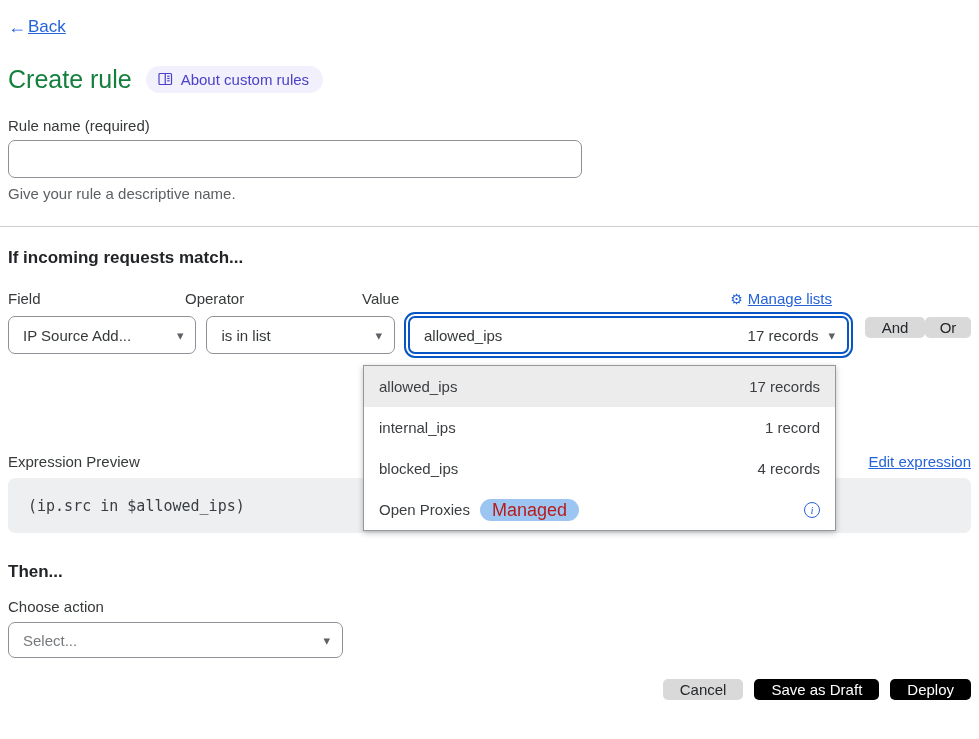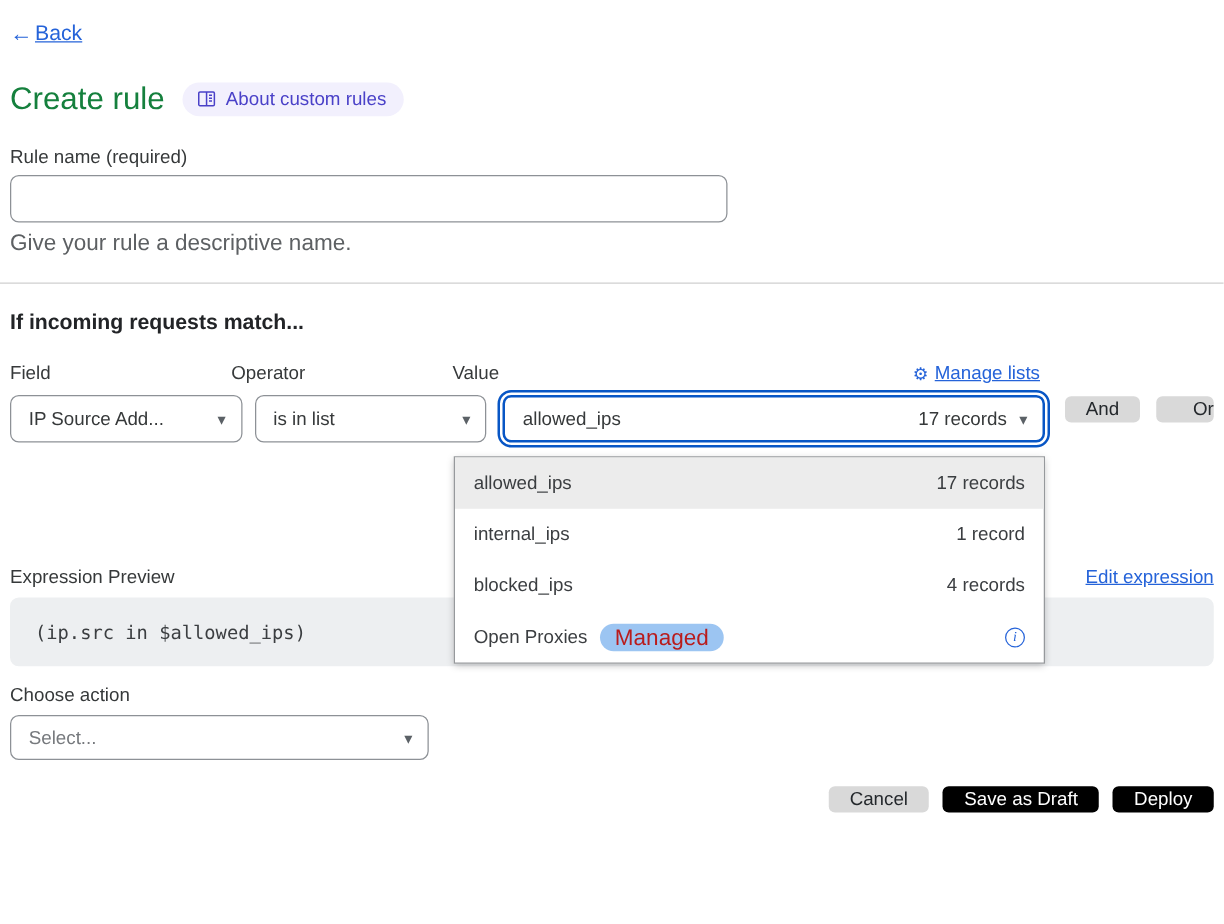--- a/index.html
+++ b/index.html
@@ -34,21 +34,21 @@
   .about-badge svg { display: block; }
 
   
   .field-label { margin-top: 22px; font-size: 15px; color: #36393a; line-height: 20px; }
   .text-input {
     margin-top: 4px; width: 574px; height: 38px;
     border: 1px solid #8d9196; border-radius: 7px;
     font-family: "Liberation Sans", sans-serif; font-size: 15px; padding: 0 12px;
     color: #36393a; background: #fff;
   }
-  .helper-text { margin-top: 6px; color: #5d6063; font-size: 18px; line-height: 20px; }
+  .helper-text { margin-top: 6px; color: #5d6063; font-size: 15px; line-height: 20px; }
 
   hr.divider {
     border: none; border-top: 1px solid #cfcfcf;
     margin: 22px -8px 0 -8px;
   }
 
   .section-heading { margin-top: 20px; font-size: 17px; font-weight: 700; color: #222427; line-height: 22px; }
 
   
   .cond-labels { display: flex; margin-top: 20px; line-height: 20px; }
@@ -81,21 +81,21 @@
     height: 38px; padding: 0 12px 0 14px; background: #fff; cursor: pointer;
   }
   .sel-value .right-group { display: flex; align-items: center; }
   .btn {
     font-family: "Liberation Sans", sans-serif; font-size: 15px;
     border: none; border-radius: 5px; height: 21px; cursor: pointer;
   }
   .btn-gray { background: #d9d9d9; color: #24282c; }
   .btn-blue { background: #000000; color: #ffffff; }
   .btn-and { min-width: 60px; margin-left: 13px; margin-top: 1px; }
-  .btn-or  { min-width: 46px; margin-left: 13px; margin-top: 1px; text-align: right; }
+  .btn-or  { min-width: 46px; margin-top: 1px; }
 
   
   .dropdown-menu {
     position: absolute; left: 355px; top: 49px; width: 473px;
     background: #fff; border: 1px solid #96999c;
     box-shadow: 0 2px 6px rgba(0,0,0,0.25);
     z-index: 10;
   }
   .dd-row {
     height: 41px; display: flex; align-items: center; justify-content: space-between;
@@ -221,20 +221,21 @@
   </div>
 
   <div class="expr-label-row">
     <span>Expression Preview</span>
     <span class="edit-expression">Edit expression</span>
   </div>
   <div class="code-block">
     <span class="code-text">(ip.src in $allowed_ips)</span>
   </div>
 
+  <div class="section-heading then-heading">Then...</div>
   <div class="field-label action-label">Choose action</div>
   <div class="select-box sel-action">
     <span>Select...</span>
     <span class="caret">▾</span>
   </div>
 
   <div class="footer-actions">
     <button class="btn btn-gray btn-cancel">Cancel</button>
     <button class="btn btn-blue btn-save">Save as Draft</button>
     <button class="btn btn-blue btn-deploy">Deploy</button>

